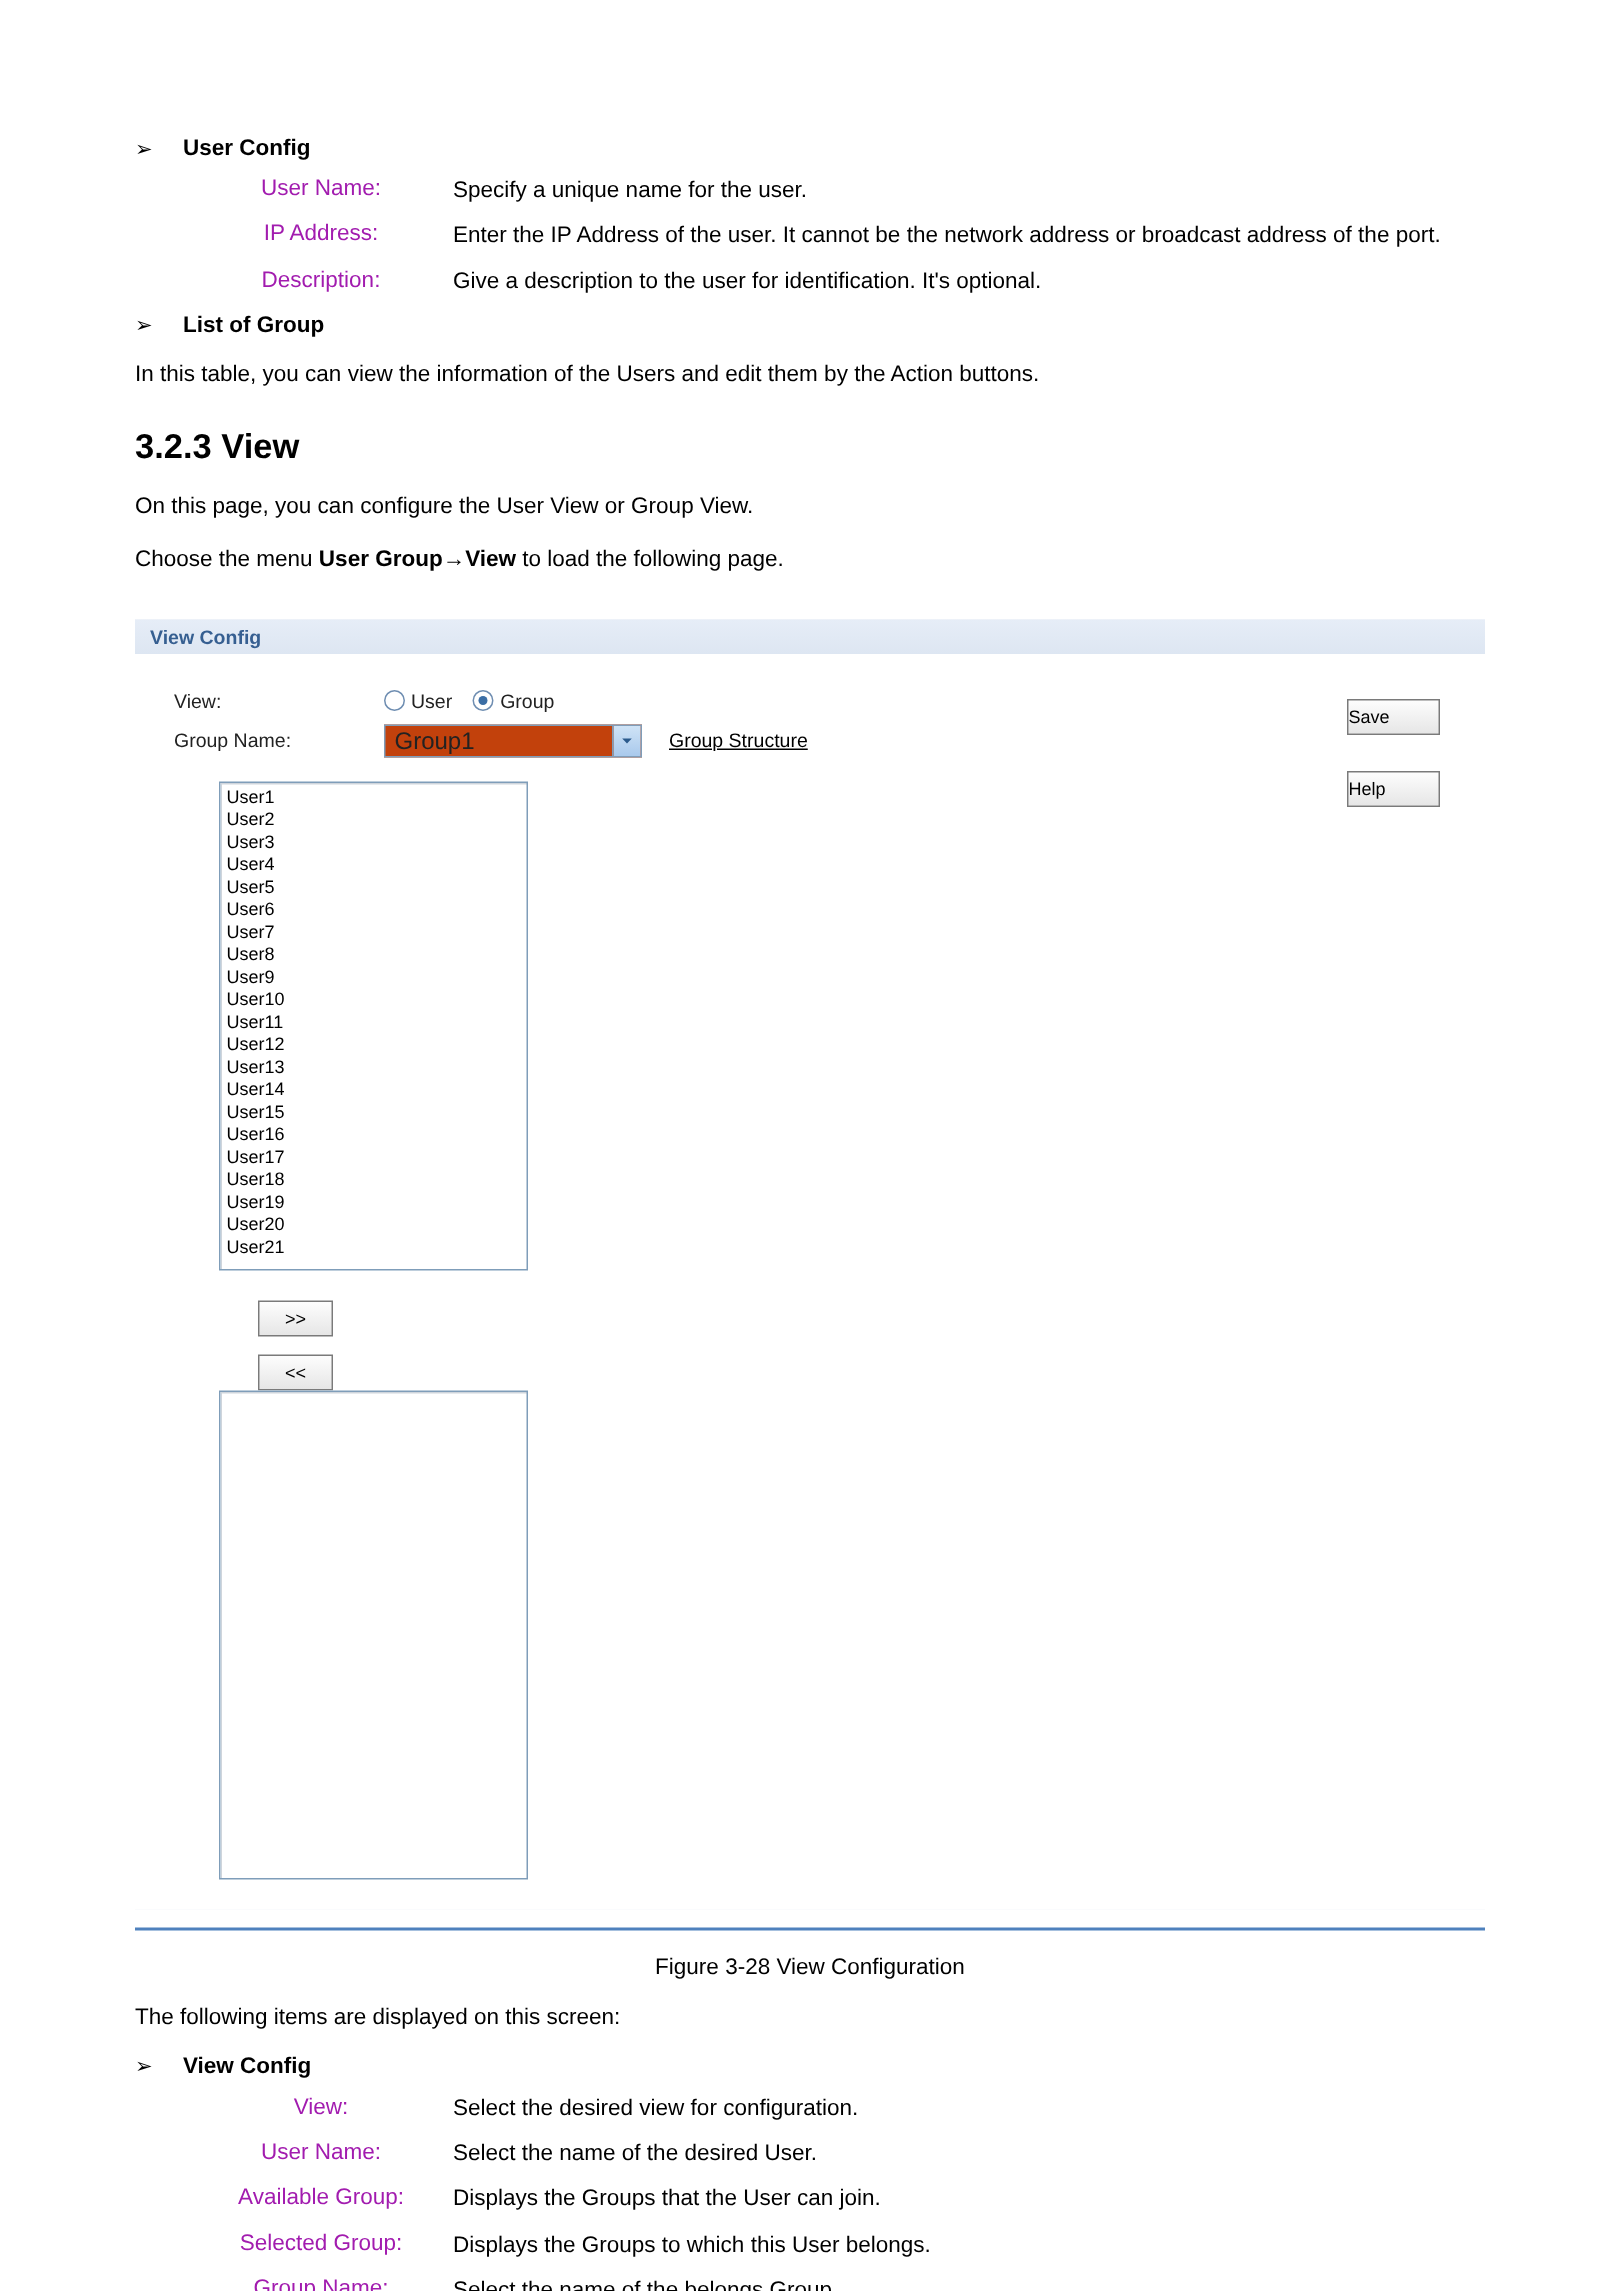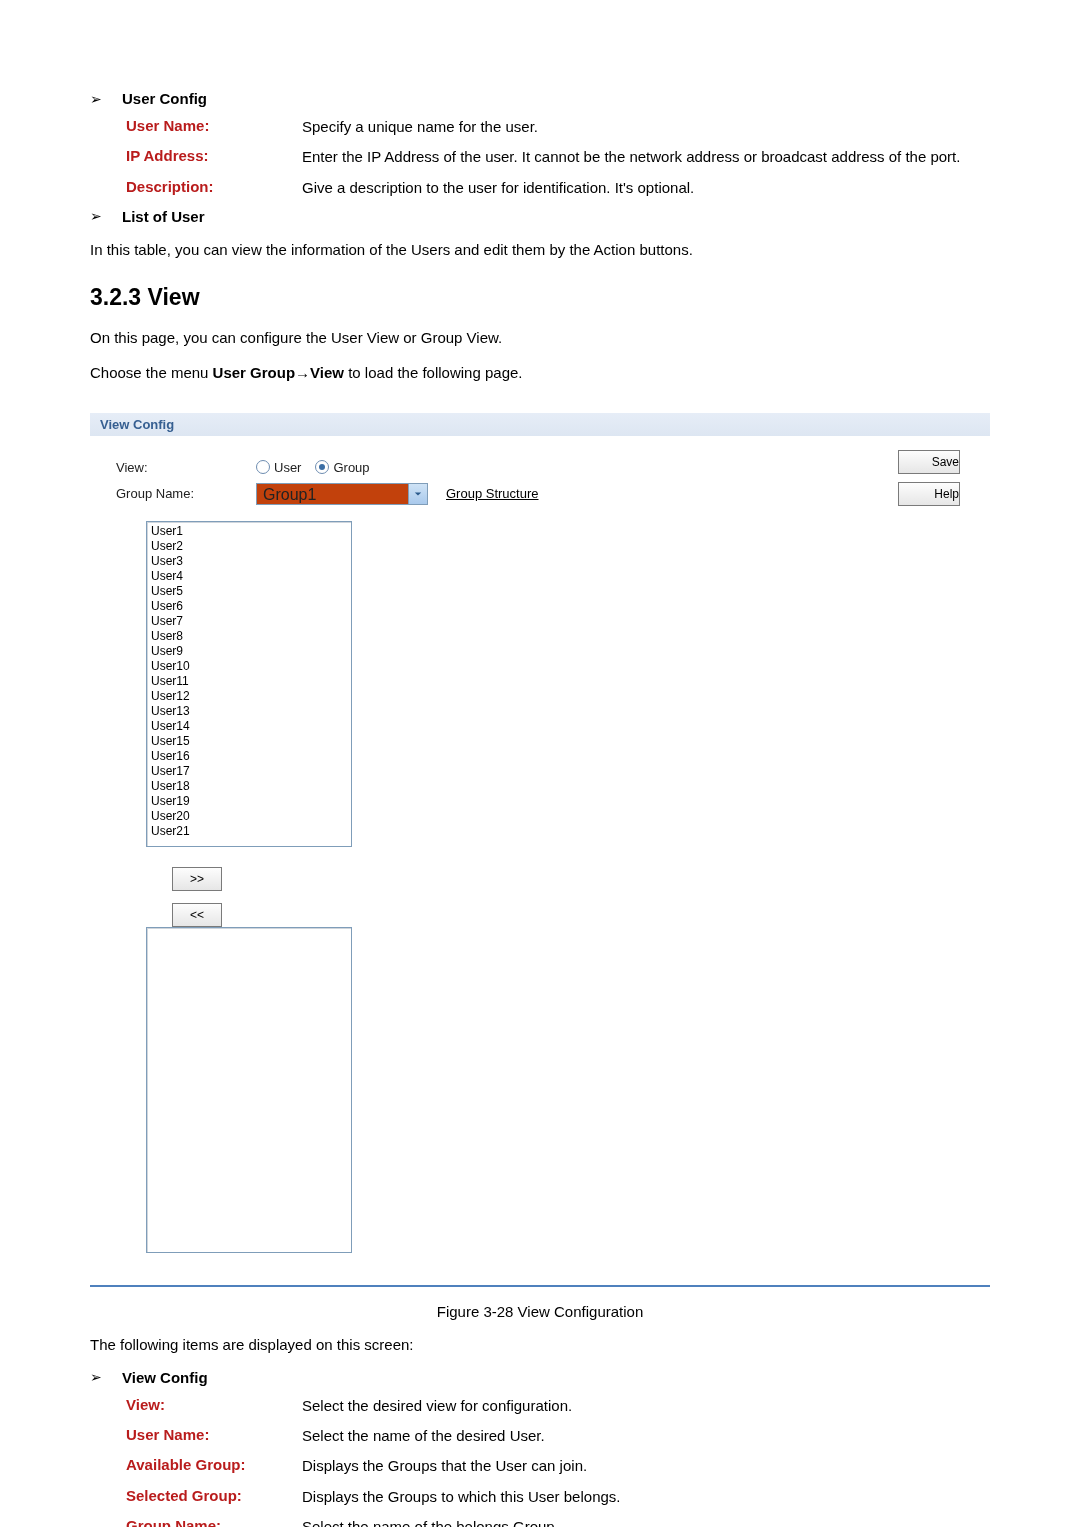--- a/index.html
+++ b/index.html
@@ -29,22 +29,23 @@
     margin-left: 36px;
     margin-top: 4px;
   }
   .def-row {
     display: flex;
     margin: 10px 0;
   }
   .def-label {
     width: 176px;
     flex-shrink: 0;
-    color: #b91c1c;
-    font-weight: bold;
+    color: #a21caf;
+    font-weight: normal;
+    text-align: center;
   }
   .def-desc {
     flex: 1;
     text-align: justify;
     line-height: 1.35;
   }
   .para {
     margin: 14px 0;
     line-height: 1.4;
   }
@@ -122,22 +123,23 @@
     gap:8px;
   }
   .btn {
     width:60px;
     height:22px;
     border:1px solid #7a7a7a;
     background:linear-gradient(#fdfdfd,#e6e6e6);
     font-size:12px;
     display:flex;
     align-items:center;
-    justify-content:flex-end;
+    justify-content:flex-start;
     cursor:pointer;
+    margin-top:16px;
   }
   .mover-btn {
     width:48px;
     height:22px;
     border:1px solid #7a7a7a;
     background:linear-gradient(#fdfdfd,#e6e6e6);
     font-size:12px;
     display:flex;
     align-items:center;
     justify-content:center;
@@ -218,21 +220,21 @@
       <div class="def-desc">Enter the IP Address of the user. It cannot be the network address or broadcast address of the port.</div>
     </div>
     <div class="def-row">
       <div class="def-label">Description:</div>
       <div class="def-desc">Give a description to the user for identification. It's optional.</div>
     </div>
   </div>
 
   <div class="bullet-line">
     <span class="bullet-sym">➢</span>
-    <span class="bold">List of User</span>
+    <span class="bold">List of Group</span>
   </div>
   <div class="para">In this table, you can view the information of the Users and edit them by the Action buttons.</div>
 
   <div class="h2">3.2.3   View</div>
 
   <div class="para">On this page, you can configure the User View or Group View.</div>
 
   <div class="para">
     <span>Choose the menu </span><span class="bold">User Group→View</span><span> to load the following page.</span>
   </div>

